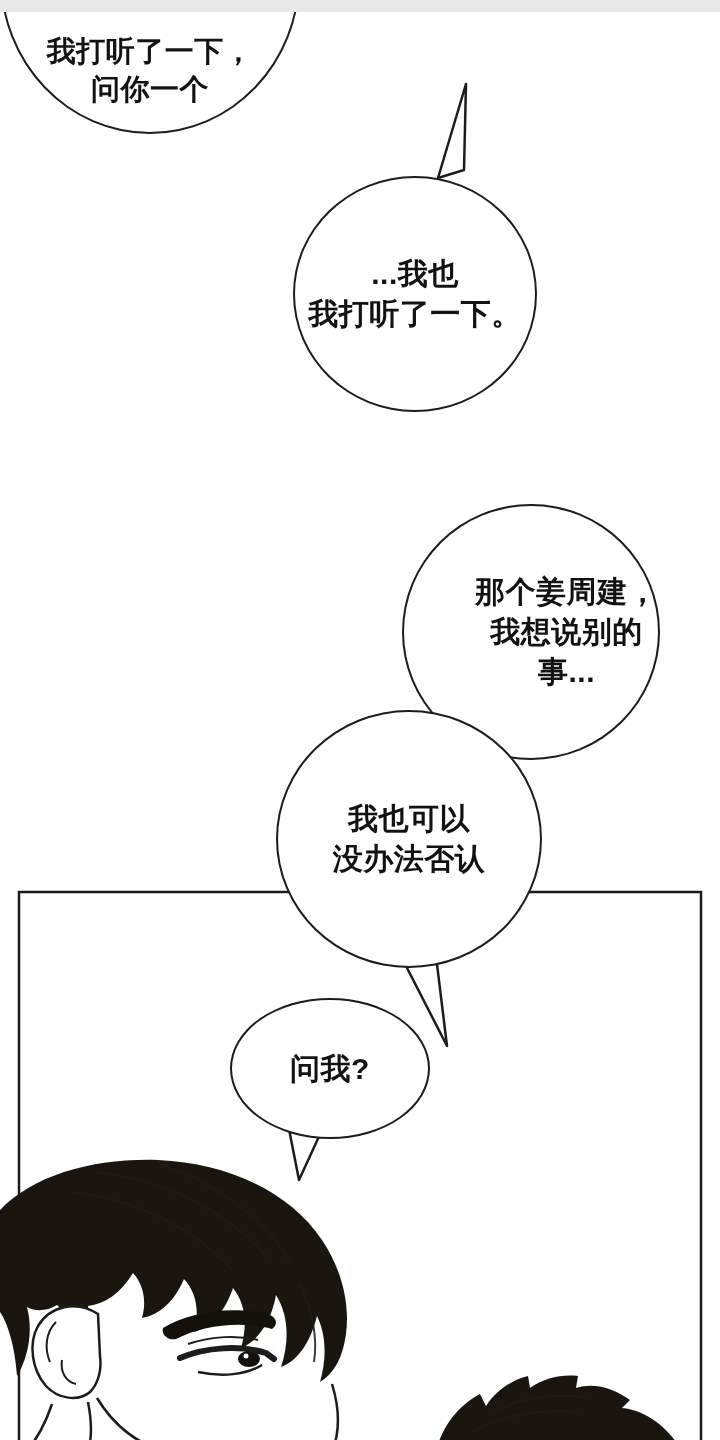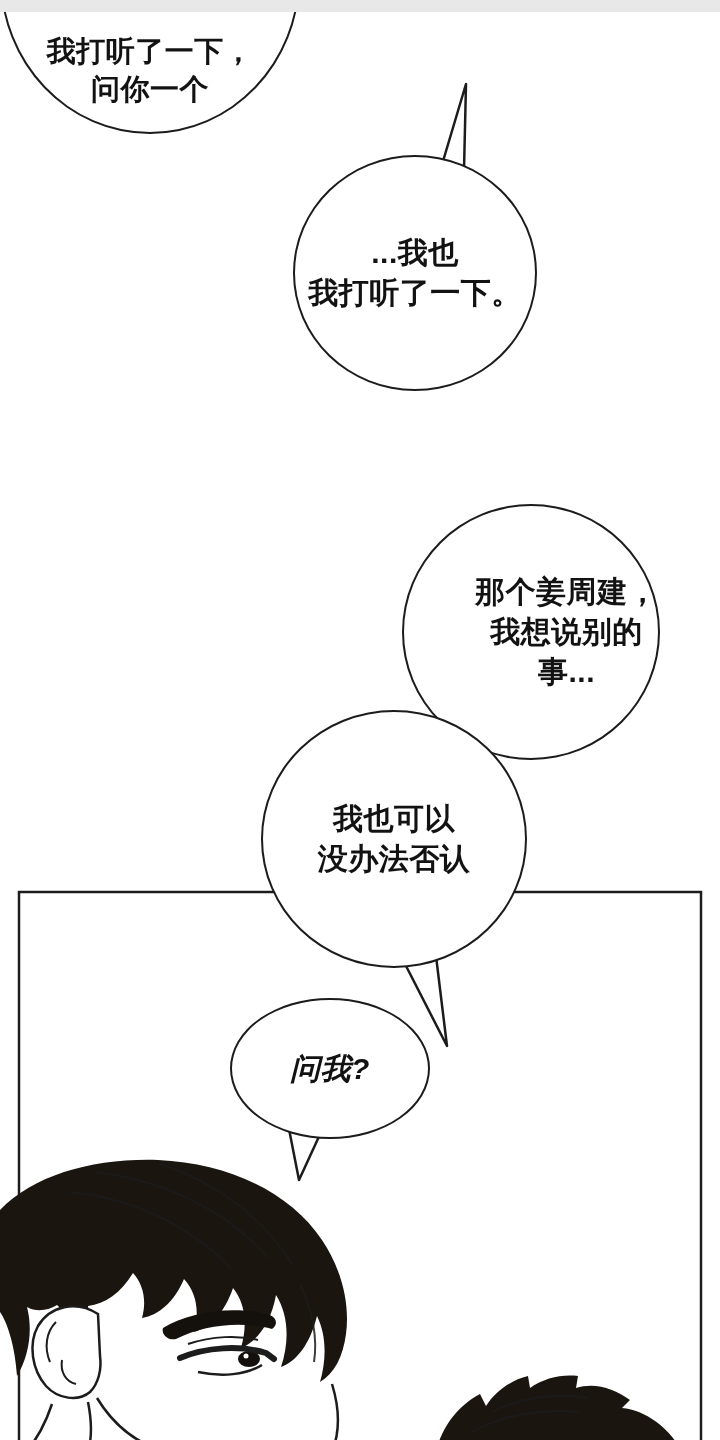--- a/index.html
+++ b/index.html
@@ -29,27 +29,27 @@
     color:#121212;
     font-size:30px;
     line-height:40px;
     letter-spacing:0.5px;
     white-space:nowrap;
   }
   
   #b1{left:0px;top:-192px;width:300px;height:314px;align-items:flex-end;}
   #b1 .btext{font-size:29px;line-height:38px;padding-bottom:24px;}
   
-  #b2{left:293px;top:143px;width:244px;height:236px;}
+  #b2{left:293px;top:164px;width:244px;height:236px;}
   
   #b3{left:402px;top:492px;width:258px;height:256px;z-index:3;justify-content:flex-end;}
   
-  #b4{left:261px;top:698px;width:266px;height:258px;z-index:4;}
+  #b4{left:276px;top:698px;width:266px;height:258px;z-index:4;}
   
-  #b5{left:230px;top:986px;width:200px;height:141px;z-index:4;font-style:italic;}
+  #b5{left:230px;top:986px;width:200px;height:141px;z-index:4;}
   svg .ink{stroke:#1c1c1c;fill:none;}
 </style>
 </head>
 <body>
 
 <div class="page">
 
   <svg class="layer" viewBox="0 0 720 1440" style="z-index:1;">
 
     <path class="ink" d="M 19,1440 L 19,880 L 701,880 L 701,1440" stroke-width="2.5"></path>

